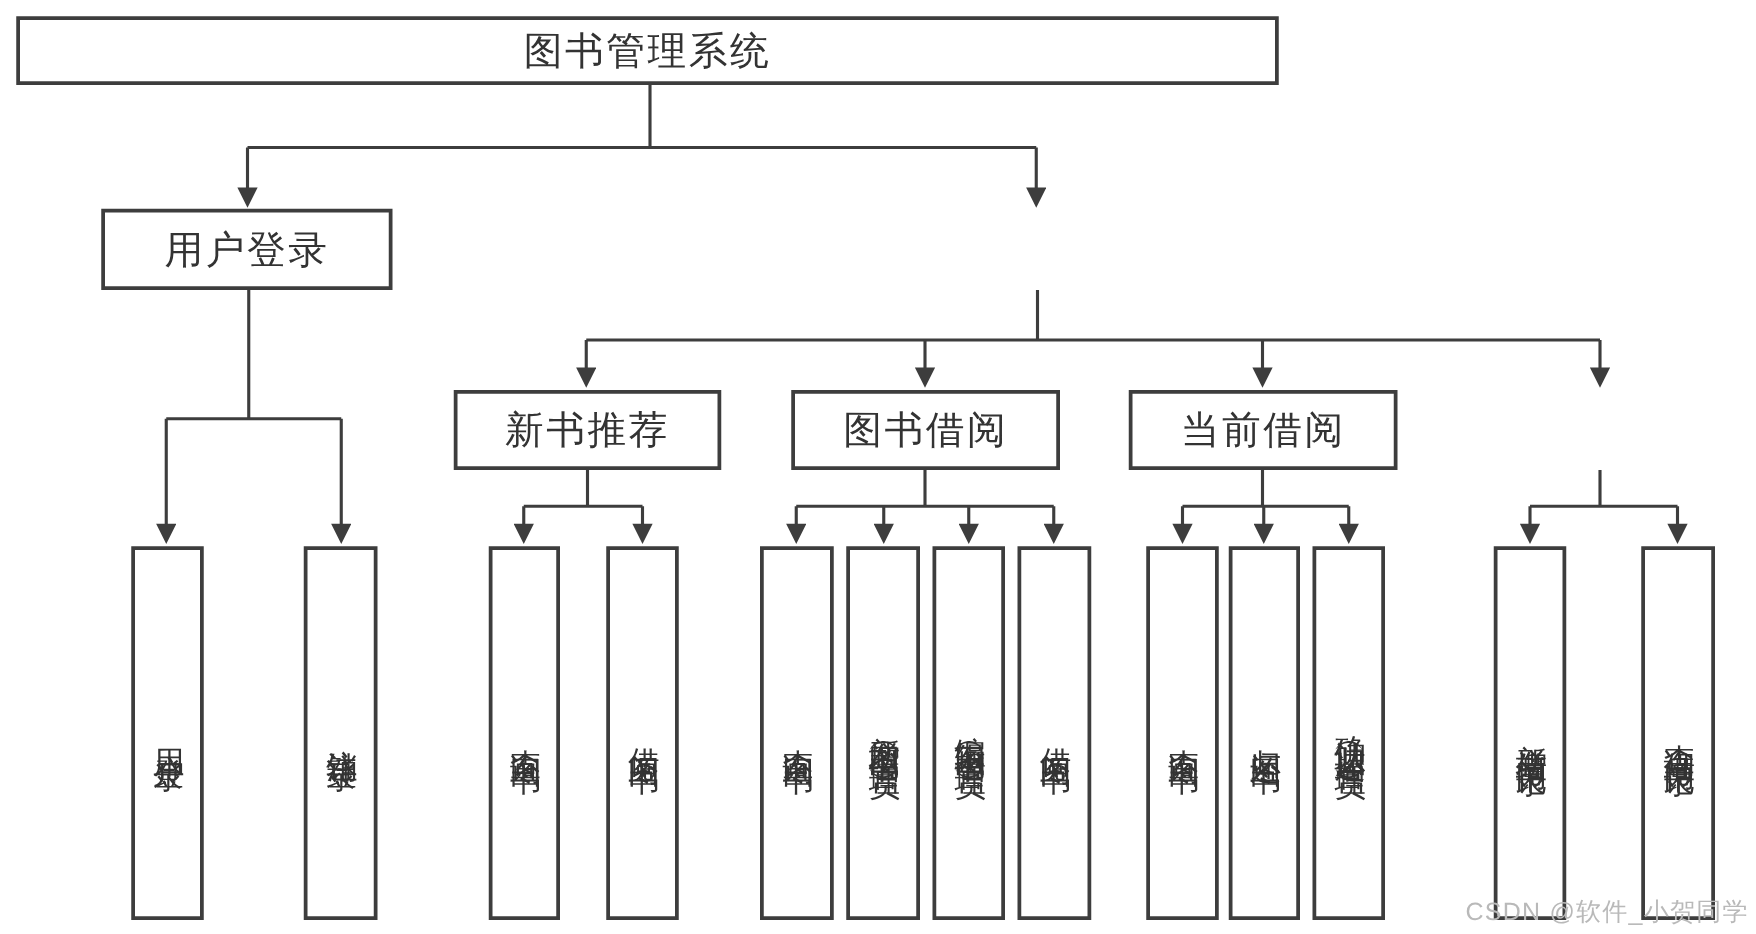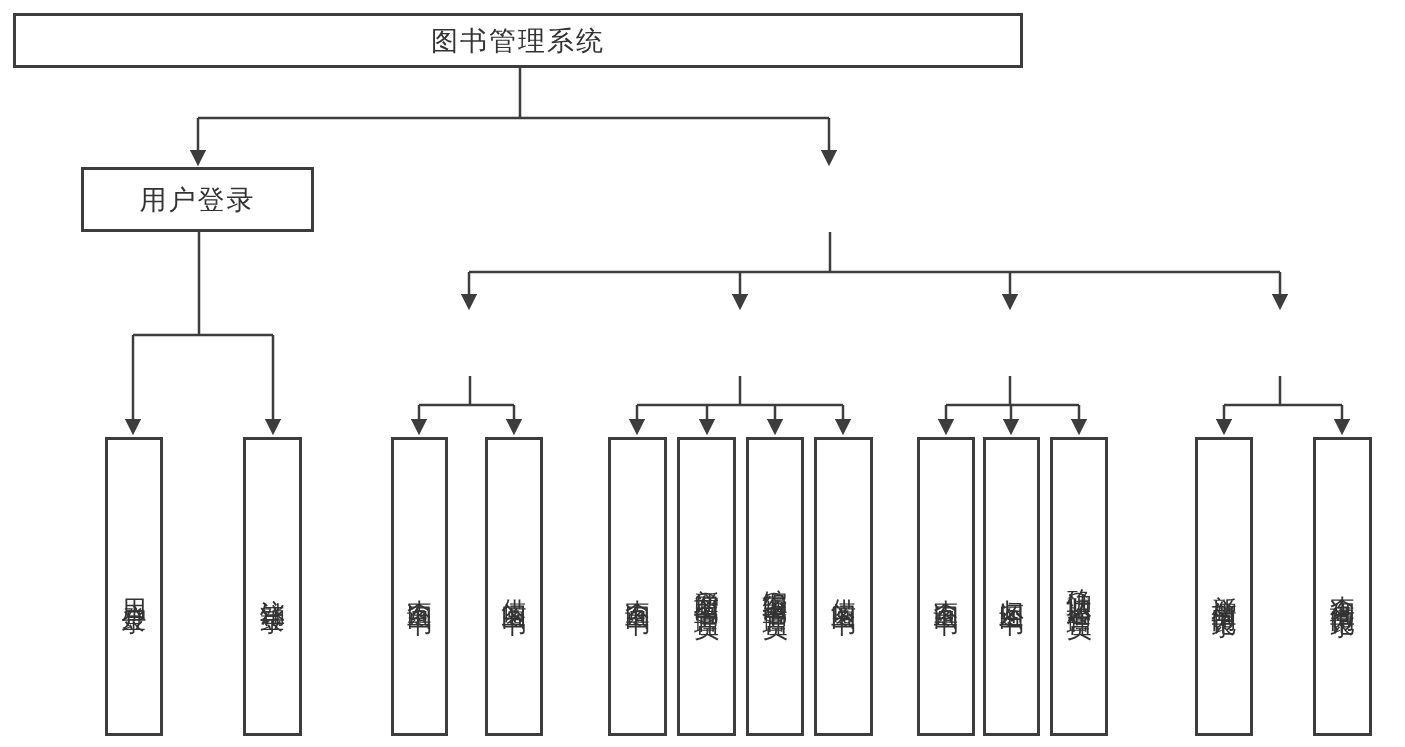--- a/index.html
+++ b/index.html
@@ -14,21 +14,21 @@
   .hbox{
     position:absolute;
     box-sizing:border-box;
     border:3px solid #3d3d3d;
     background:#ffffff;
     display:flex;align-items:center;justify-content:center;
     z-index:1;
   }
   .hbox span{
     color:#333333;
-    font-size:27px;
+    font-size:31px;
     letter-spacing:2px;
     white-space:nowrap;
   }
   .vbox{
     position:absolute;
     top:437px;height:299px;
     box-sizing:border-box;
     border:3px solid #3d3d3d;
     background:#ffffff;
     display:flex;align-items:center;justify-content:center;
@@ -109,20 +109,29 @@
   </svg>
 
   <div class="hbox" style="left:13px;top:13px;width:1010px;height:55px">
     <span>图书管理系统</span>
   </div>
 
   <div class="hbox" style="left:81px;top:167px;width:233px;height:65px">
     <span>用户登录</span>
   </div>
 
+  <div class="hbox" style="left:363px;top:312px;width:214px;height:64px">
+    <span>新书推荐</span>
+  </div>
+  <div class="hbox" style="left:633px;top:312px;width:215px;height:64px">
+    <span>图书借阅</span>
+  </div>
+  <div class="hbox" style="left:903px;top:312px;width:215px;height:64px">
+    <span>当前借阅</span>
+  </div>
 
   <div class="vbox" style="left:105px;width:58px">
     <span>用户登录</span>
   </div>
   <div class="vbox" style="left:243px;width:59px">
     <span>注销登录</span>
   </div>
 
   <div class="vbox" style="left:391px;width:57px">
     <span>查询图书</span>
@@ -154,14 +163,15 @@
     <span>确认归还（管理员）</span>
   </div>
 
   <div class="vbox" style="left:1195px;width:58px">
     <span>新增借阅记录</span>
   </div>
   <div class="vbox" style="left:1313px;width:59px">
     <span>查询借阅记录</span>
   </div>
 
+  <div id="watermark">CSDN @软件_小贺同学</div>
 
 </div>
 
 </body></html>

